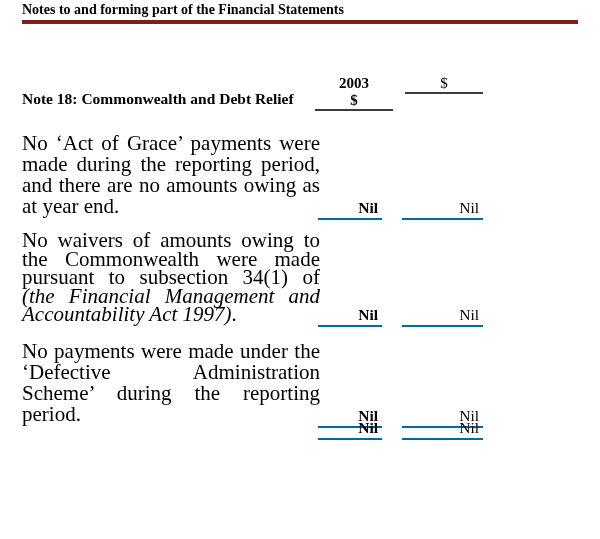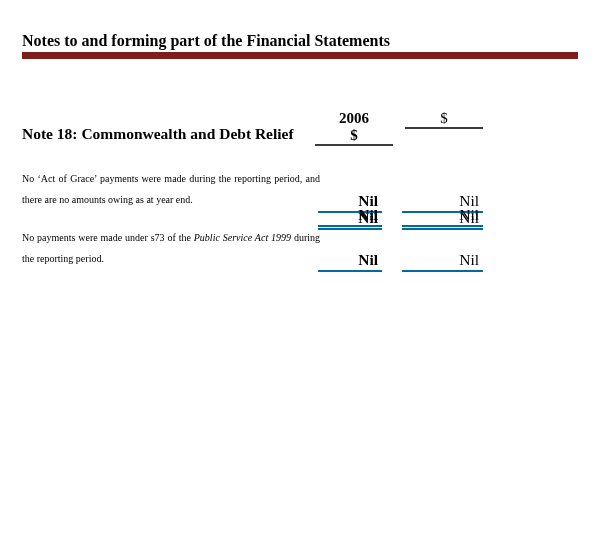--- a/index.html
+++ b/index.html
@@ -20,27 +20,27 @@
     height: 539px;
   }
   .org-title {
     padding-top: 7px;
     text-align: center;
     font-weight: bold;
     font-size: 13.5px;
     letter-spacing: 0.2px;
   }
   .section-title {
-    margin: 32px 22px 0 22px;
+    margin: 2px 22px 0 22px;
     width: 556px;
     box-sizing: border-box;
     font-weight: bold;
-    font-size: 16px;
+    font-size: 14px;
     padding-bottom: 2px;
-    border-bottom: 7px solid #7f1d1d;
+    border-bottom: 4px solid #7f1d1d;
   }
   
   .note-header {
     position: relative;
     margin-top: 51px;
     height: 34px;
   }
   .note-title {
     position: absolute;
     left: 22px;
@@ -70,21 +70,21 @@
   .row {
     position: relative;
   }
   .row-1 { margin-top: 24px; }
   .row-2 { margin-top: 14px; }
   .row-3 { margin-top: 17px; }
   .row-4 { margin-top: 12px; }
   .row-text {
     margin-left: 22px;
     width: 298px;
-    font-size: 10px;
+    font-size: 21px;
     line-height: 21px;
     text-align: justify;
   }
   .row-2 .row-text { line-height: 18.5px; }
   .row-text i { font-style: italic; }
   .cell {
     position: absolute;
     bottom: -3px;
     font-size: 15.5px;
     line-height: 21px;
@@ -100,43 +100,44 @@
 <body>
 
 <div class="page">
 
 
   <div class="section-title">Notes to and forming part of the Financial Statements</div>
 
   <div class="note-header">
     <div class="note-title">Note 18: Commonwealth and Debt Relief</div>
     <div class="hdr-col c1">
-      <div class="hdr-year">2006</div>
+      <div class="hdr-year">2003</div>
       <div class="hdr-unit">$</div>
     </div>
     <div class="hdr-col c2">
       <div class="hdr-unit">$</div>
     </div>
   </div>
 
   <div class="row row-1">
     <div class="row-text"><span>No ‘Act of Grace’ payments were made during the reporting period, and there are no amounts owing as at year end.</span><i></i><span></span></div>
     <div class="cell c1">Nil</div>
     <div class="cell c2">Nil</div>
   </div>
 
   <div class="row row-2">
+    <div class="row-text"><span>No waivers of amounts owing to the Commonwealth were made pursuant to subsection 34(1) of </span><i>(the Financial Management and Accountability Act 1997)</i><span>.</span></div>
     <div class="cell c1">Nil</div>
     <div class="cell c2">Nil</div>
   </div>
 
   <div class="row row-3">
+    <div class="row-text"><span>No payments were made under the ‘Defective Administration Scheme’ during the reporting period.</span><i></i><span></span></div>
     <div class="cell c1">Nil</div>
     <div class="cell c2">Nil</div>
   </div>
 
   <div class="row row-4">
-    <div class="row-text"><span>No payments were made under s73 of the </span><i>Public Service Act 1999</i><span> during the reporting period.</span></div>
     <div class="cell c1">Nil</div>
     <div class="cell c2">Nil</div>
   </div>
 
 </div>
 
 </body></html>

